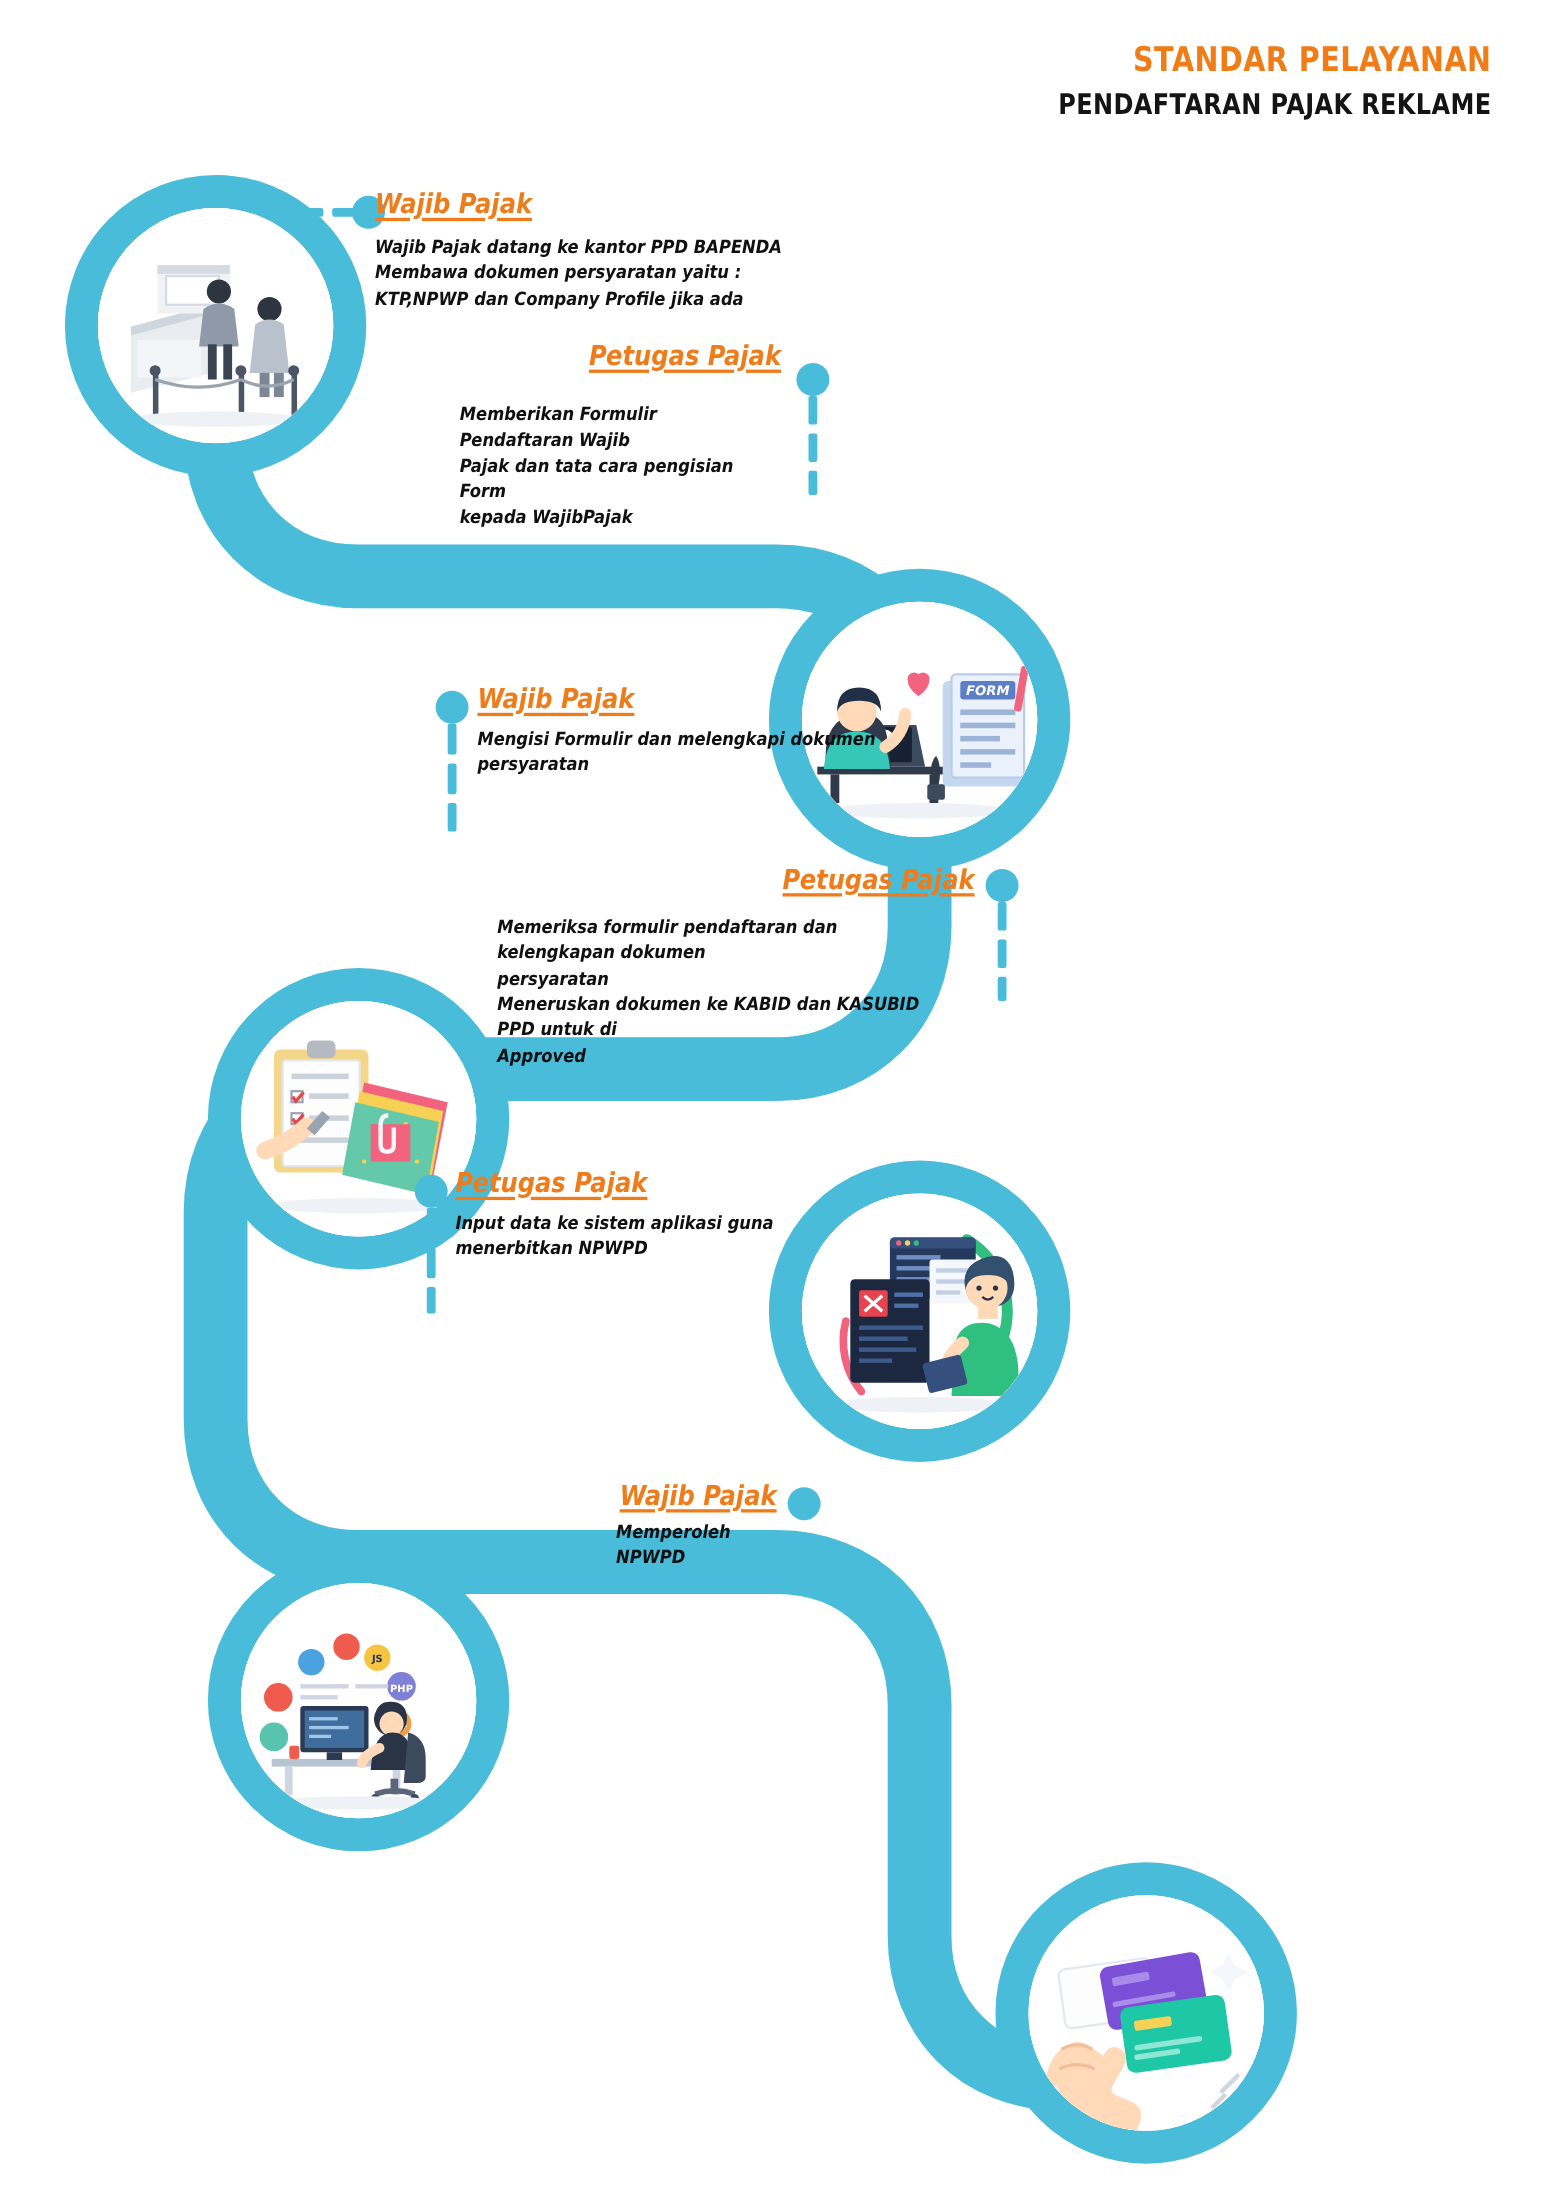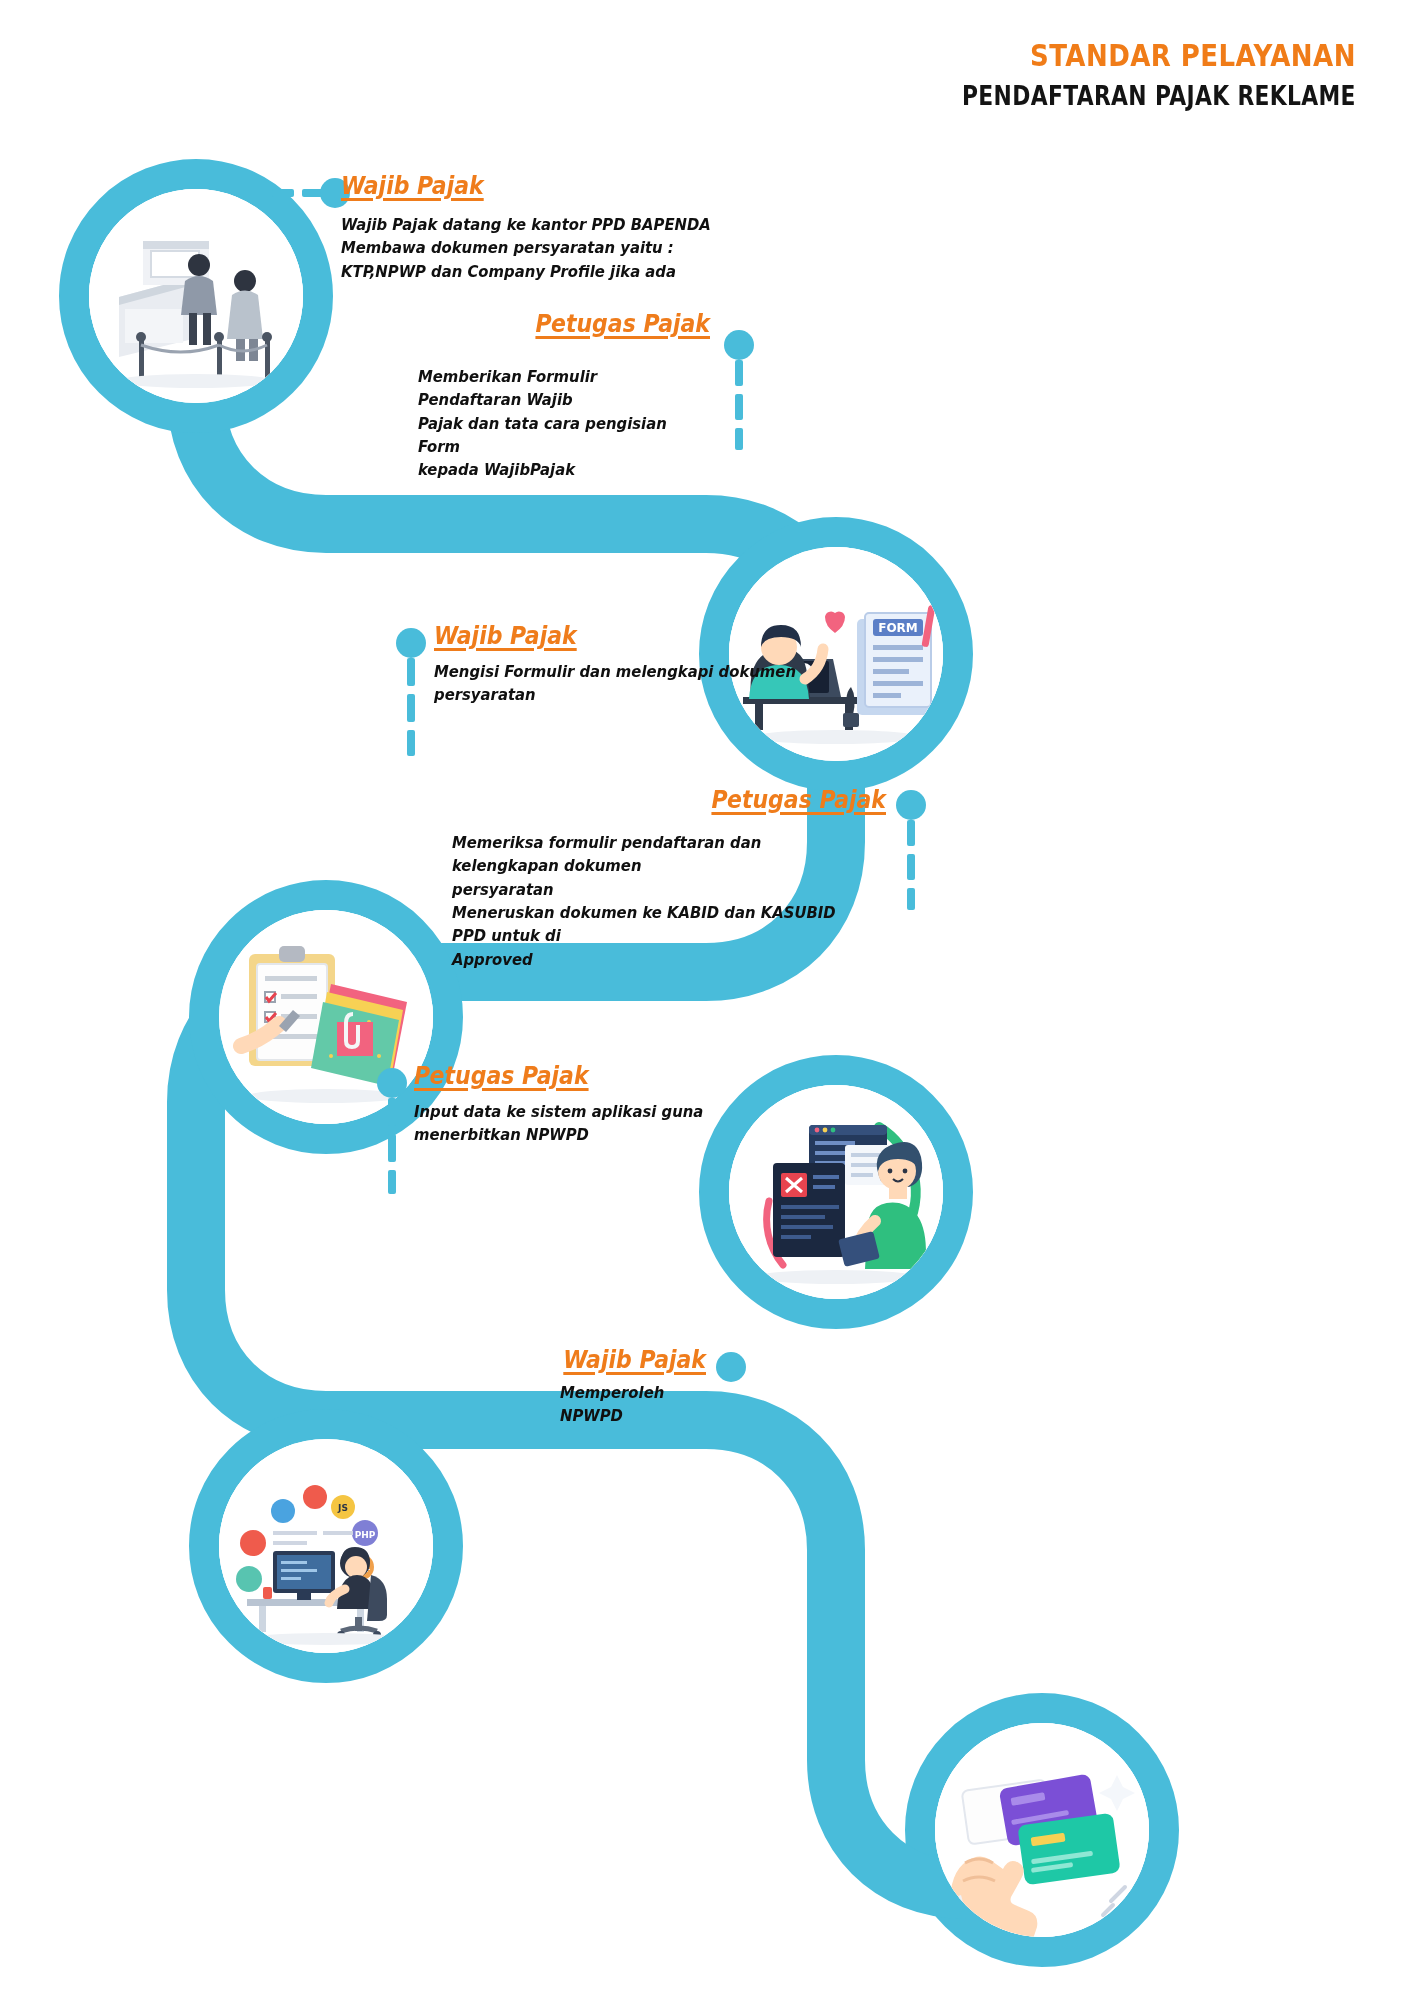--- a/index.html
+++ b/index.html
@@ -215,21 +215,21 @@
     <div class="conn-seg" style="left:30px; top:11px; width:22px; height:8px;"></div>
     <div class="conn-dot" style="left:48px; top:0; width:30px; height:30px;"></div>
   </div>
   <div class="step left-align" style="left:341px; top:172px; width:420px;">
     <div class="step-title">Wajib Pajak</div>
     <div class="step-body">Wajib Pajak datang ke kantor PPD BAPENDA
 Membawa dokumen persyaratan yaitu :
 KTP,NPWP dan Company Profile jika ada</div>
   </div>
 
-  <div class="node" style="left:729px; top:547px; width:214px; height:214px;">
+  <div class="node" style="left:729px; top:547px; width:214px; height:214px;font-style:italic;">
     <svg class="node-art" viewBox="0 0 214 214" xmlns="http://www.w3.org/2000/svg">
       <rect x="0" y="0" width="214" height="214" fill="#ffffff"></rect>
 
       <rect x="14" y="150" width="124" height="7" fill="#2f3a4a"></rect>
       <rect x="26" y="157" width="8" height="26" fill="#2f3a4a"></rect>
       <rect x="116" y="157" width="8" height="26" fill="#2f3a4a"></rect>
 
       <polygon points="48,112 104,112 112,150 40,150" fill="#3c4a5e"></polygon>
       <rect x="52" y="114" width="48" height="32" rx="2" fill="#172133"></rect>
       <path d="M66,124 a9,9 0 1,1 10,10 a7,7 0 1,0 -10,-10" fill="#fefefe"></path>

